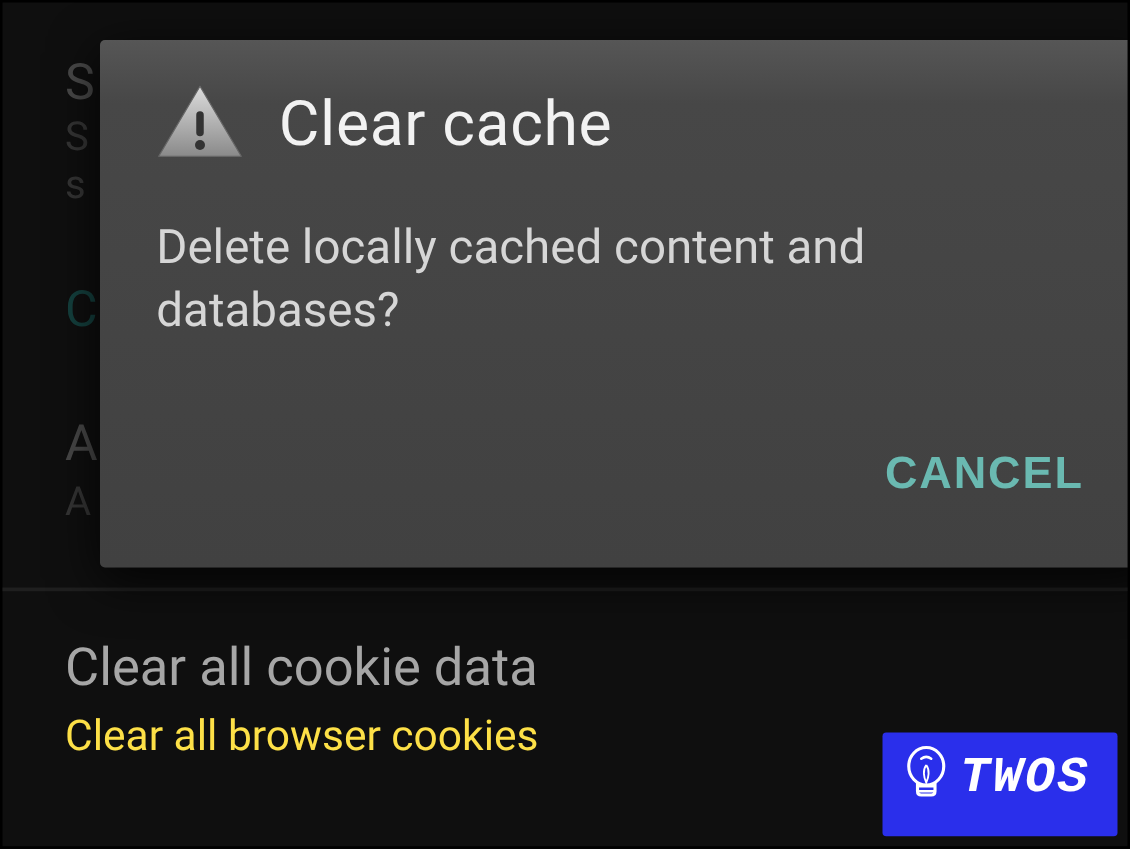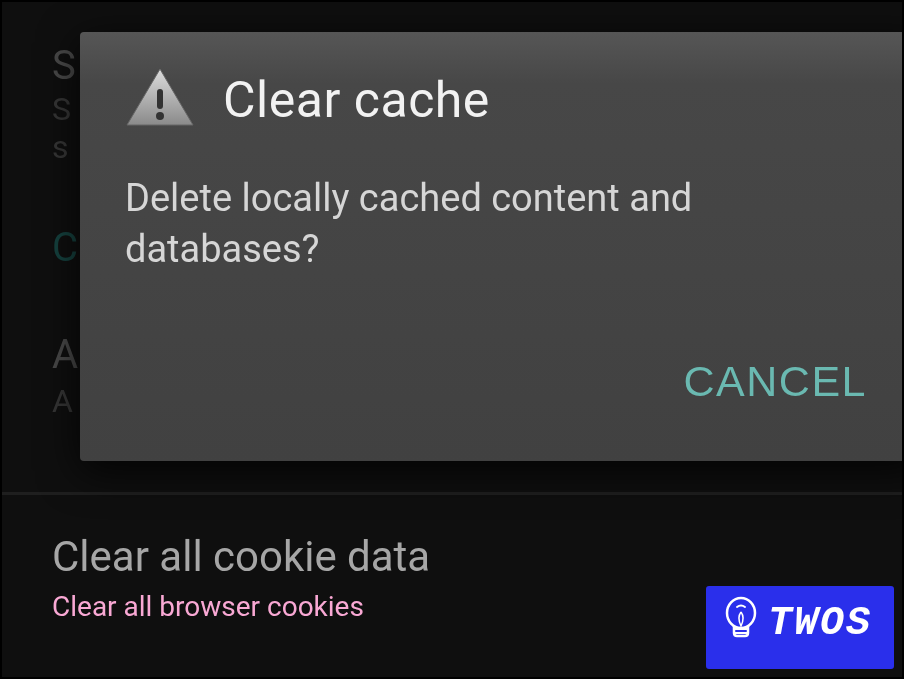--- a/index.html
+++ b/index.html
@@ -44,22 +44,22 @@
   .bottom-block {
     padding: 35px 50px 0 50px;
   }
   .bottom-title {
     font-size: 42px;
     color: #a6a6a6;
     line-height: 1.3;
     font-weight: 400;
   }
   .bottom-sub {
-    font-size: 28px;
-    color: #f9a8d4;
+    font-size: 34px;
+    color: #fde047;
     line-height: 1.3;
     font-weight: 400;
     margin-top: 4px;
   }
 
   .dialog {
     position: absolute;
     left: 78px;
     top: 30px;
     width: 844px;
@@ -89,22 +89,22 @@
     font-weight: 400;
     margin-bottom: 71px;
   }
   .dialog-actions {
     display: flex;
     justify-content: flex-end;
     align-items: center;
     gap: 55px;
   }
   .btn {
-    font-size: 43px;
-    font-weight: 400;
+    font-size: 36px;
+    font-weight: 700;
     letter-spacing: 1.5px;
     color: #6ab9b1;
     background: transparent;
     border: none;
     cursor: pointer;
     padding: 10px 12px;
   }
   .ok-highlight {
     border: 10px solid #00e515;
     padding: 2px;
@@ -145,21 +145,21 @@
   </div>
   <div class="bg-section">
     <div class="bg-title c-accent">C</div>
   </div>
   <div class="bg-section">
     <div class="bg-title">A</div>
     <div class="bg-sub">A</div>
   </div>
 </div>
 
-<div style="position:absolute; left:0; right:0; top:490px;">
+<div style="position:absolute; left:0; right:0; top:468px;">
   <div class="divider"></div>
   <div class="bottom-block">
     <div class="bottom-title">Clear all cookie data</div>
     <div class="bottom-sub">Clear all browser cookies</div>
   </div>
 </div>
 
 <div class="dialog">
   <div class="dialog-header">
     <span class="warning-icon">

